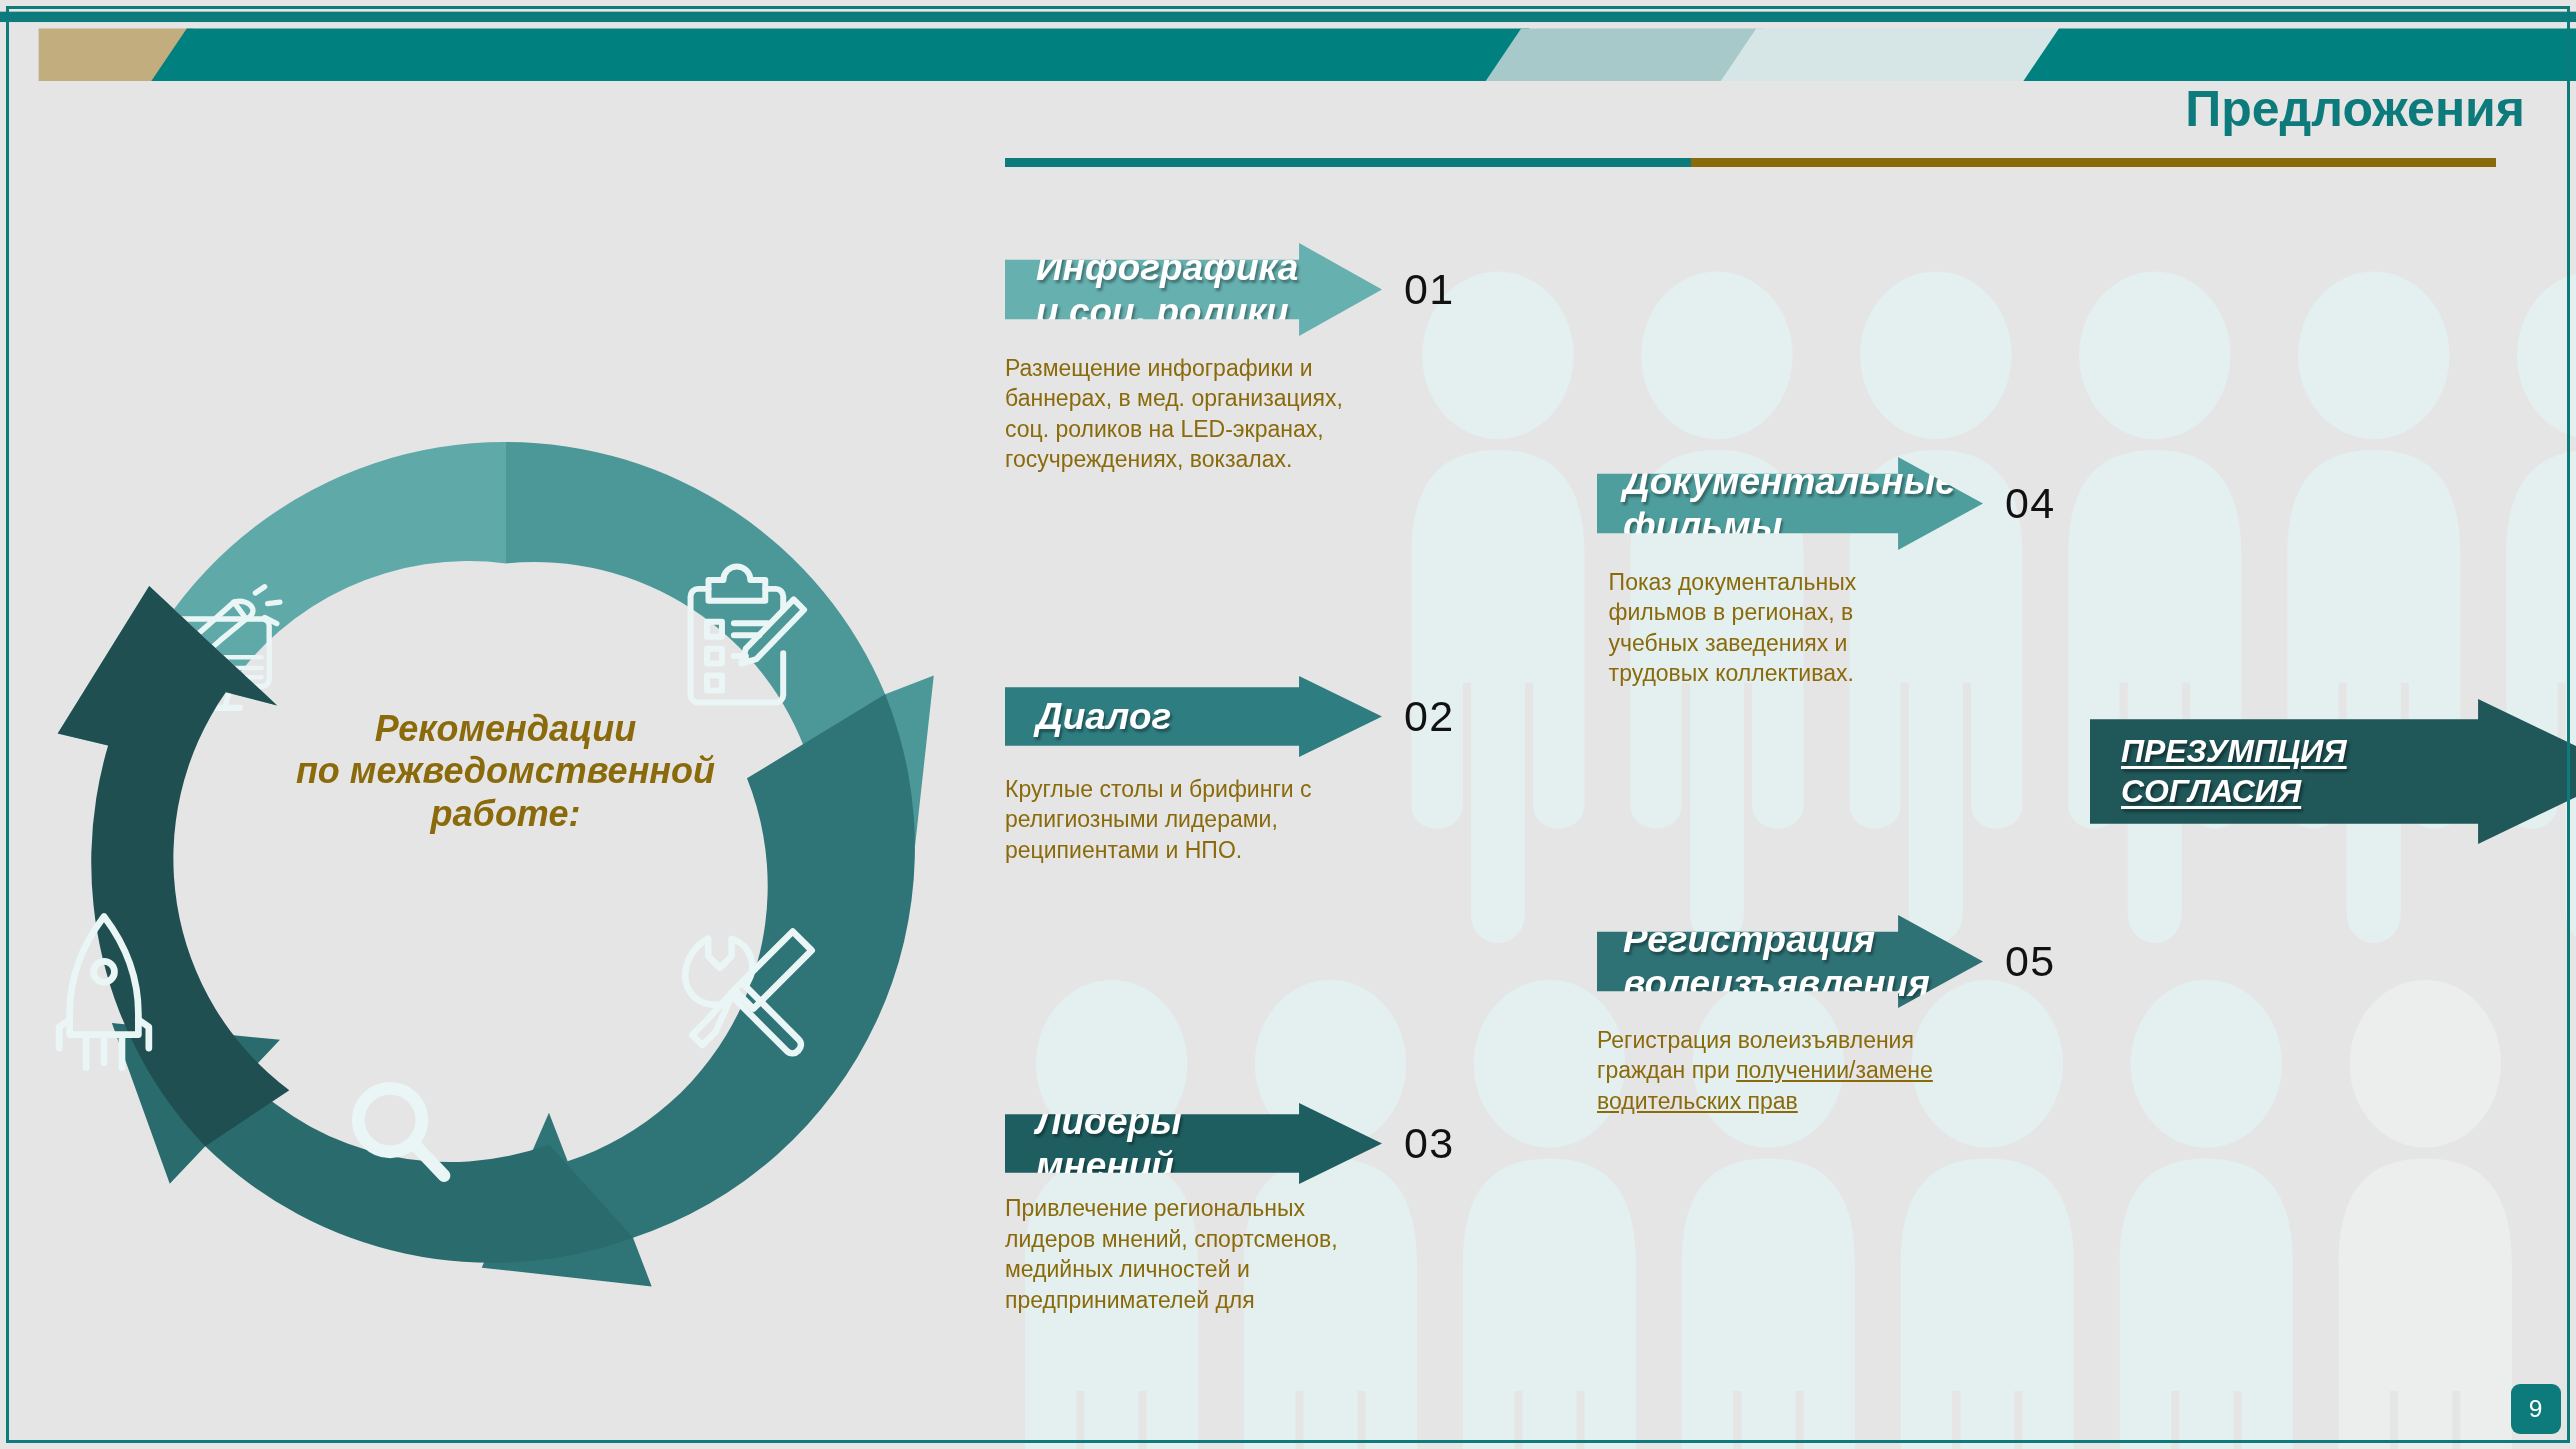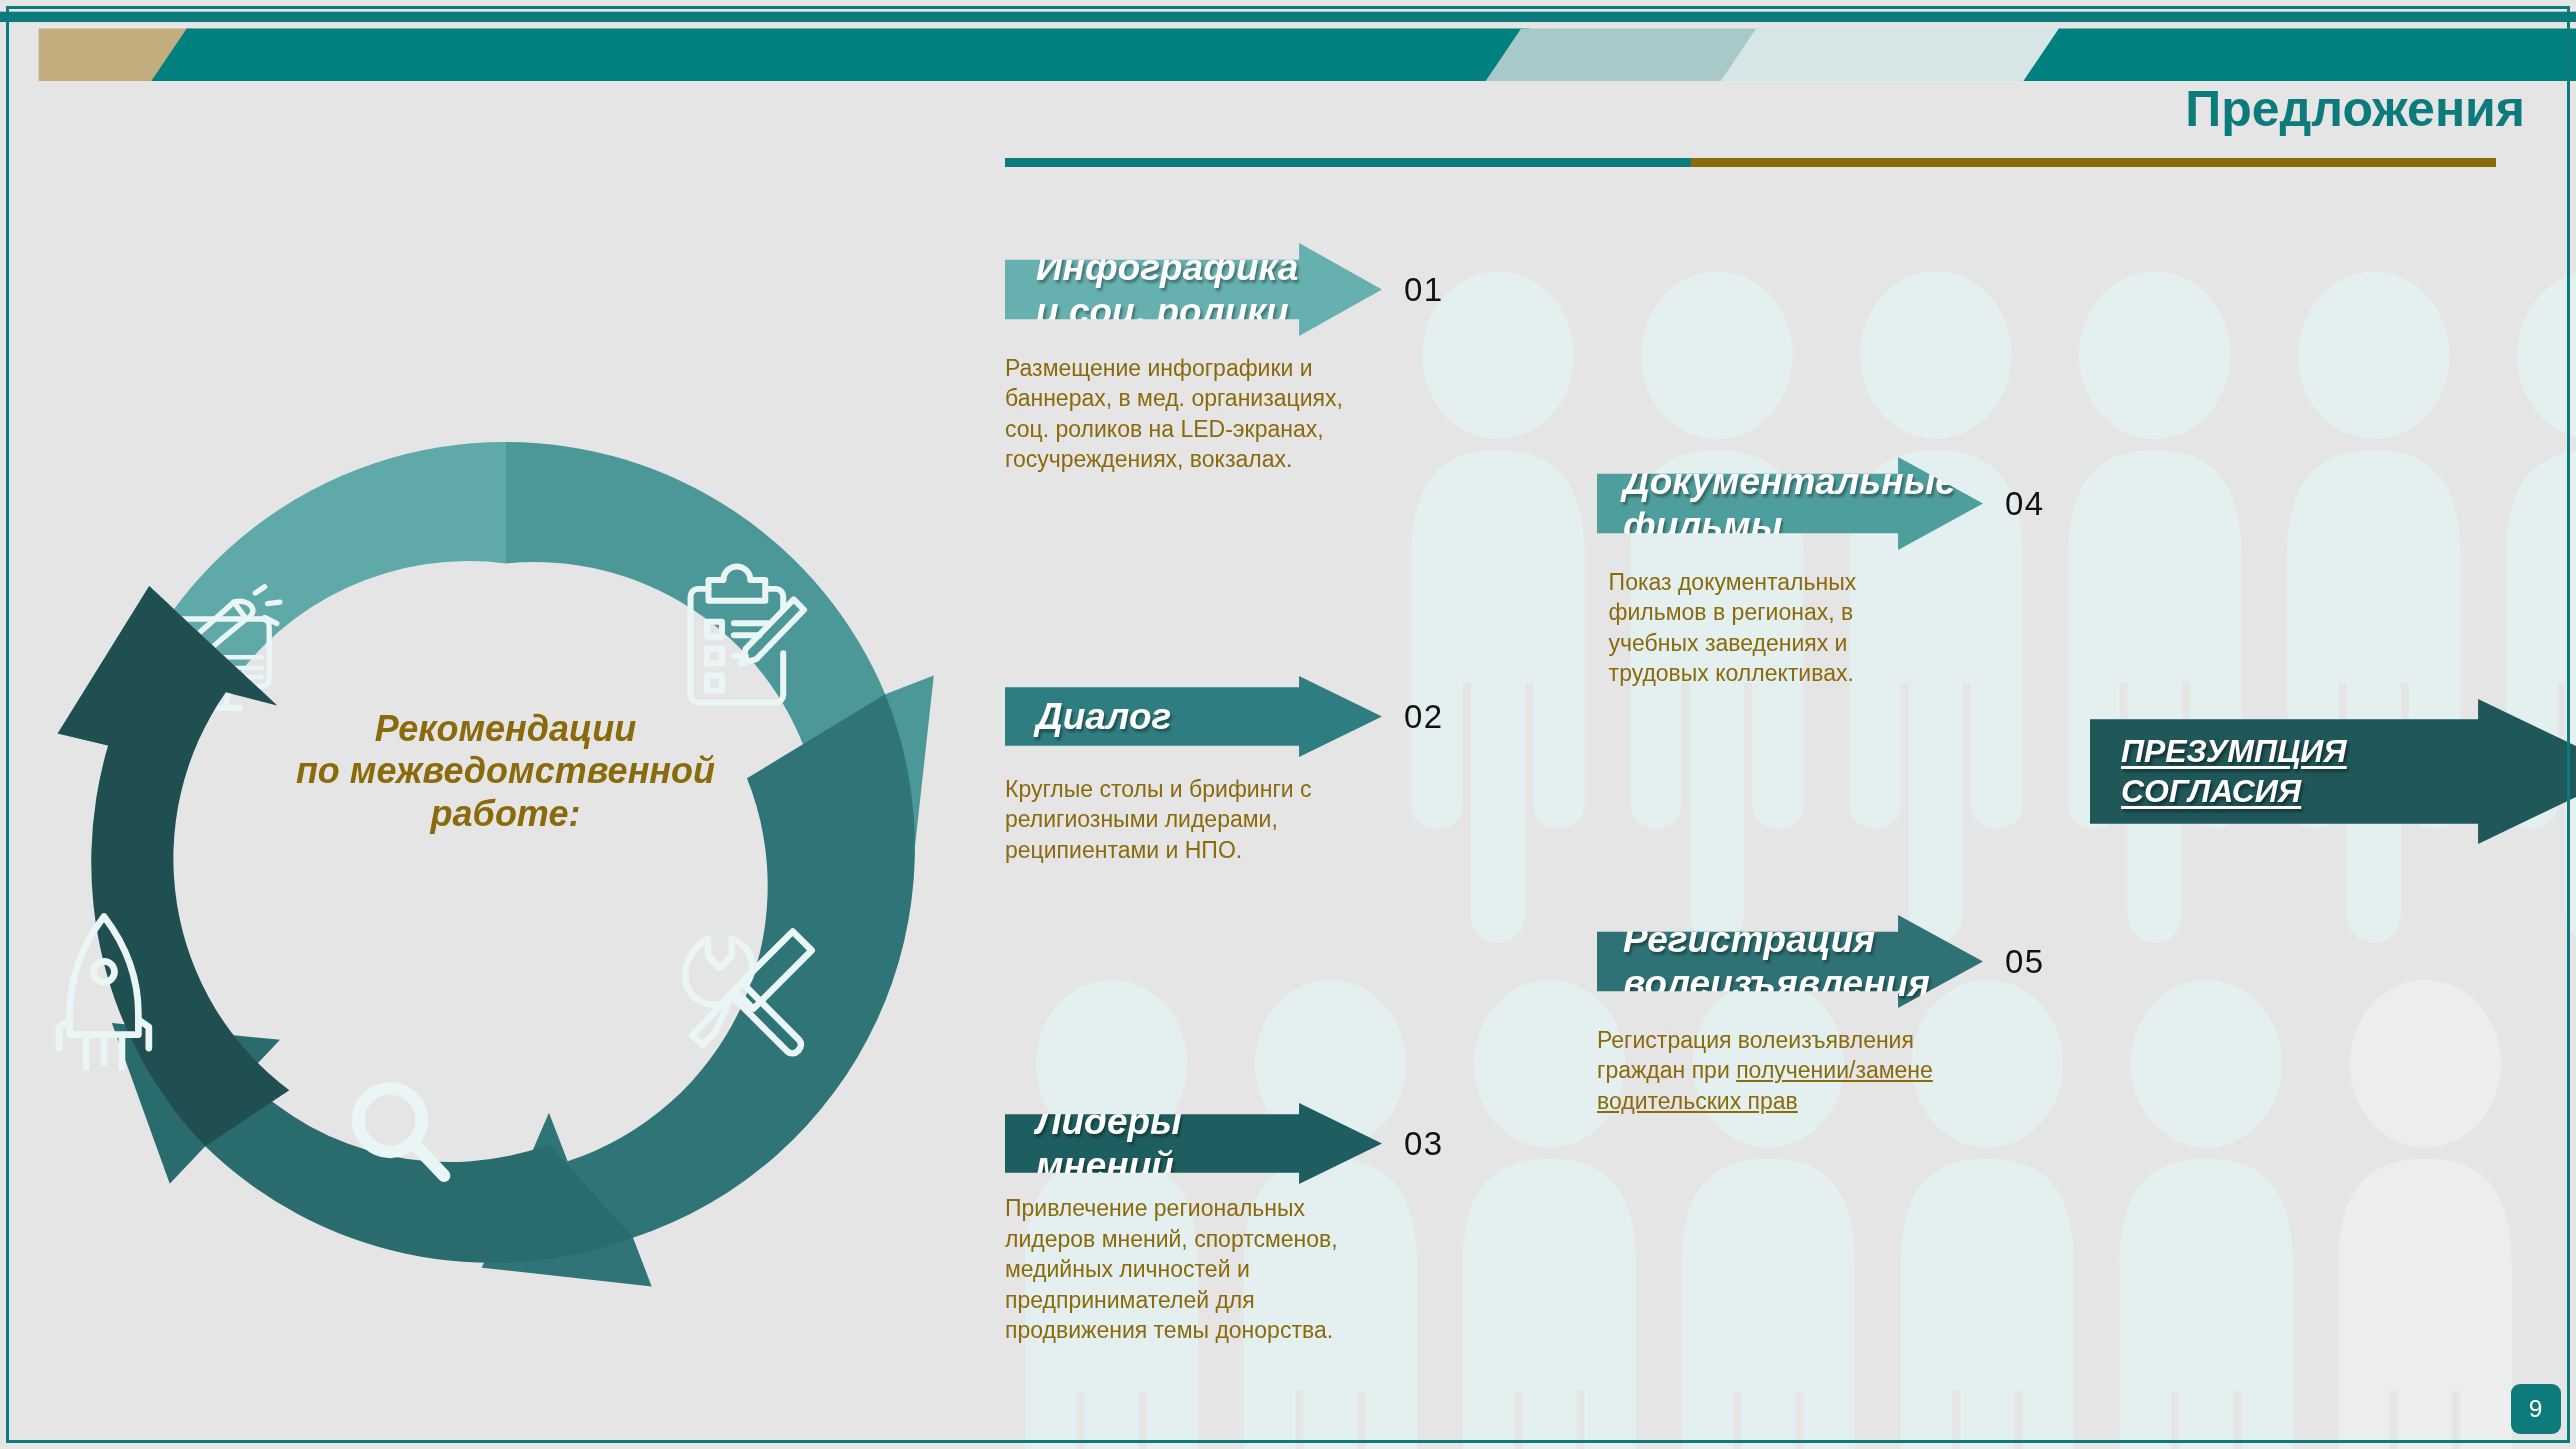--- a/index.html
+++ b/index.html
@@ -56,21 +56,21 @@
     display:flex;align-items:center;
     color:#ffffff;font-style:italic;font-weight:bold;
     font-size:37px;line-height:1.18;
     padding:11.6px 77px 11.6px 31px;
     box-sizing:border-box;
     text-shadow:1.9px 2.6px 2.6px rgba(0,0,0,.35);
     filter:drop-shadow(4.5px 5.2px 0px rgba(0,0,0,.22));
   }
   .arrow .arr-label{position:relative;z-index:3;}
   .num{
-    font-size:33px;color:#111111;font-weight:500;
+    font-size:43px;color:#111111;font-weight:500;
     margin-left:22px;letter-spacing:1.3px;
     font-family:"Liberation Sans", sans-serif;
   }
   .desc{
     color:#8a6a0a;font-size:23px;line-height:1.33;
     margin-top:16.7px;
   }
   .desc .u{text-decoration:underline;}
 
   
@@ -308,21 +308,20 @@
                   padding-top:0;padding-bottom:0;">
         <span class="arr-label">Лидеры мнений</span>
       </div>
       <div class="num">03</div>
     </div>
     <div class="desc" style="margin-top:9px;">
       <div>Привлечение региональных</div>
       <div>лидеров мнений, спортсменов,</div>
       <div>медийных личностей и</div>
       <div>предпринимателей для</div>
-      <div>продвижения темы донорства.</div>
     </div>
   </div>
 
   <div class="block" style="left:1597px;top:457px;width:541px;">
     <div class="arrow-row">
       <div class="arrow" style="background:#4f9e9e;width:386px;height:93px;
                   clip-path:polygon(0 18%,78% 18%,78% 0,100% 50%,78% 100%,78% 82%,0 82%);
                   padding-top:0;padding-bottom:0;padding-left:26px;">
         <span class="arr-label">
           <span style="display:block">Документальные</span>

